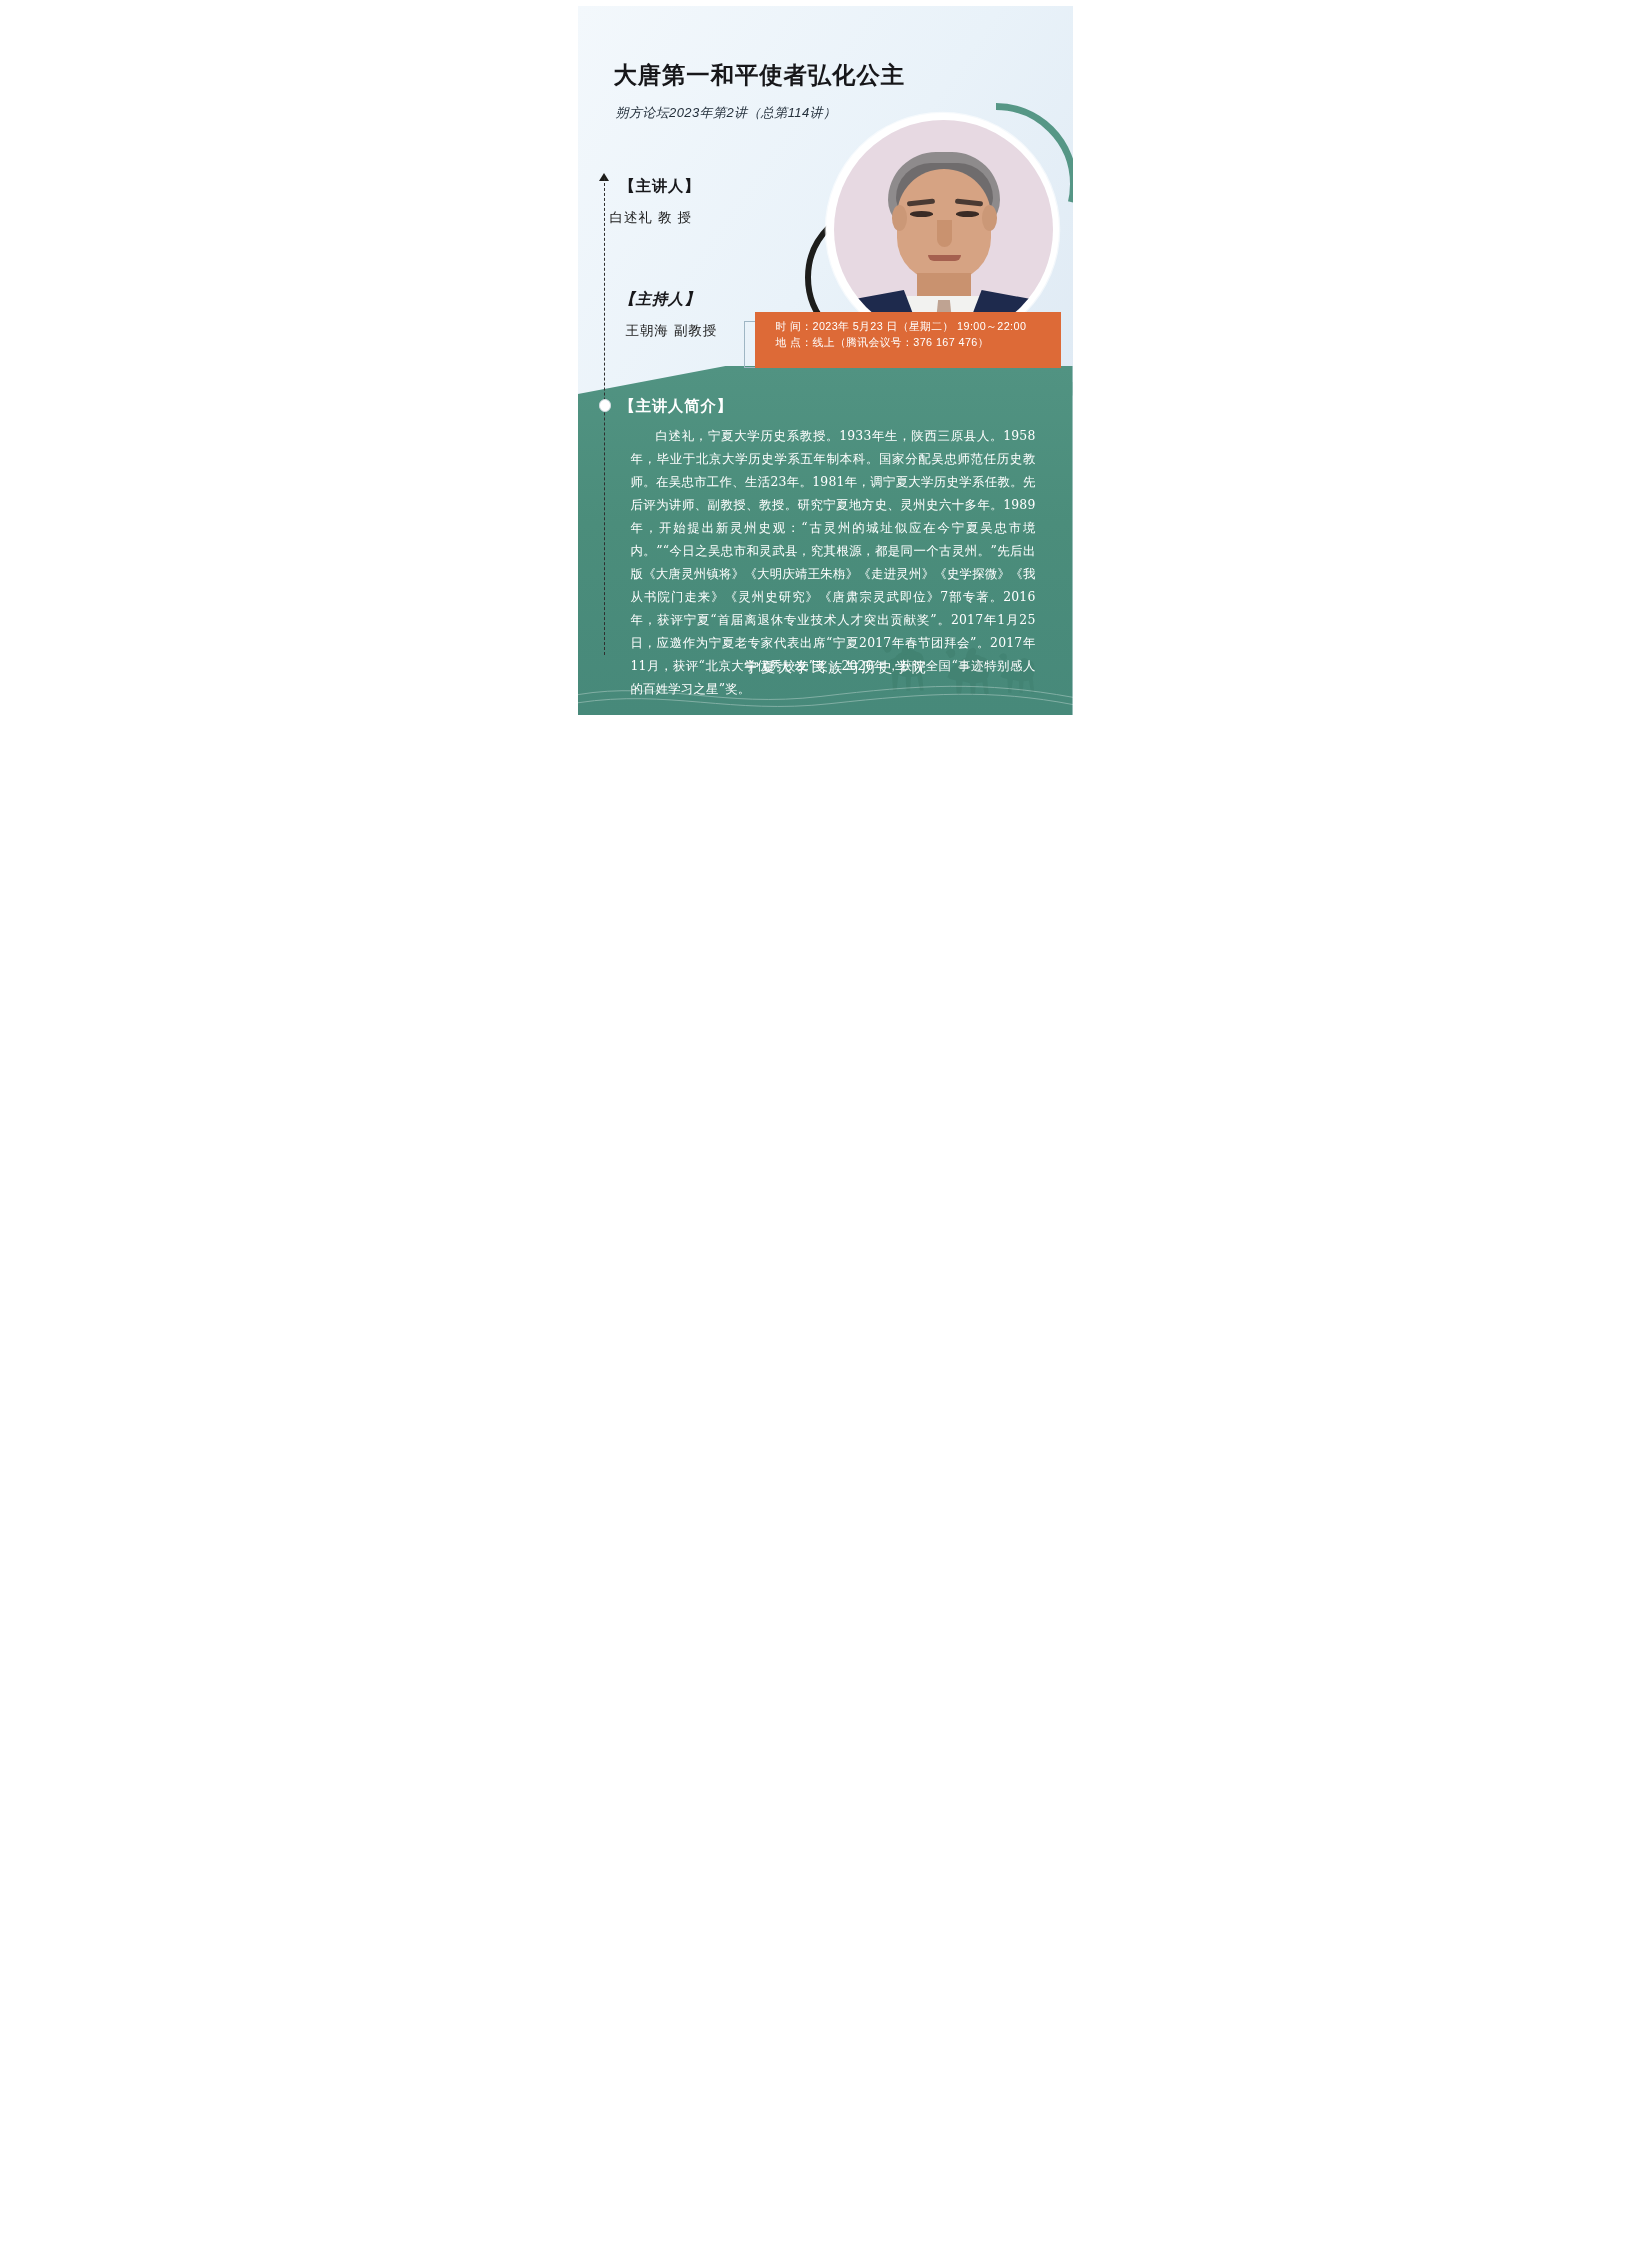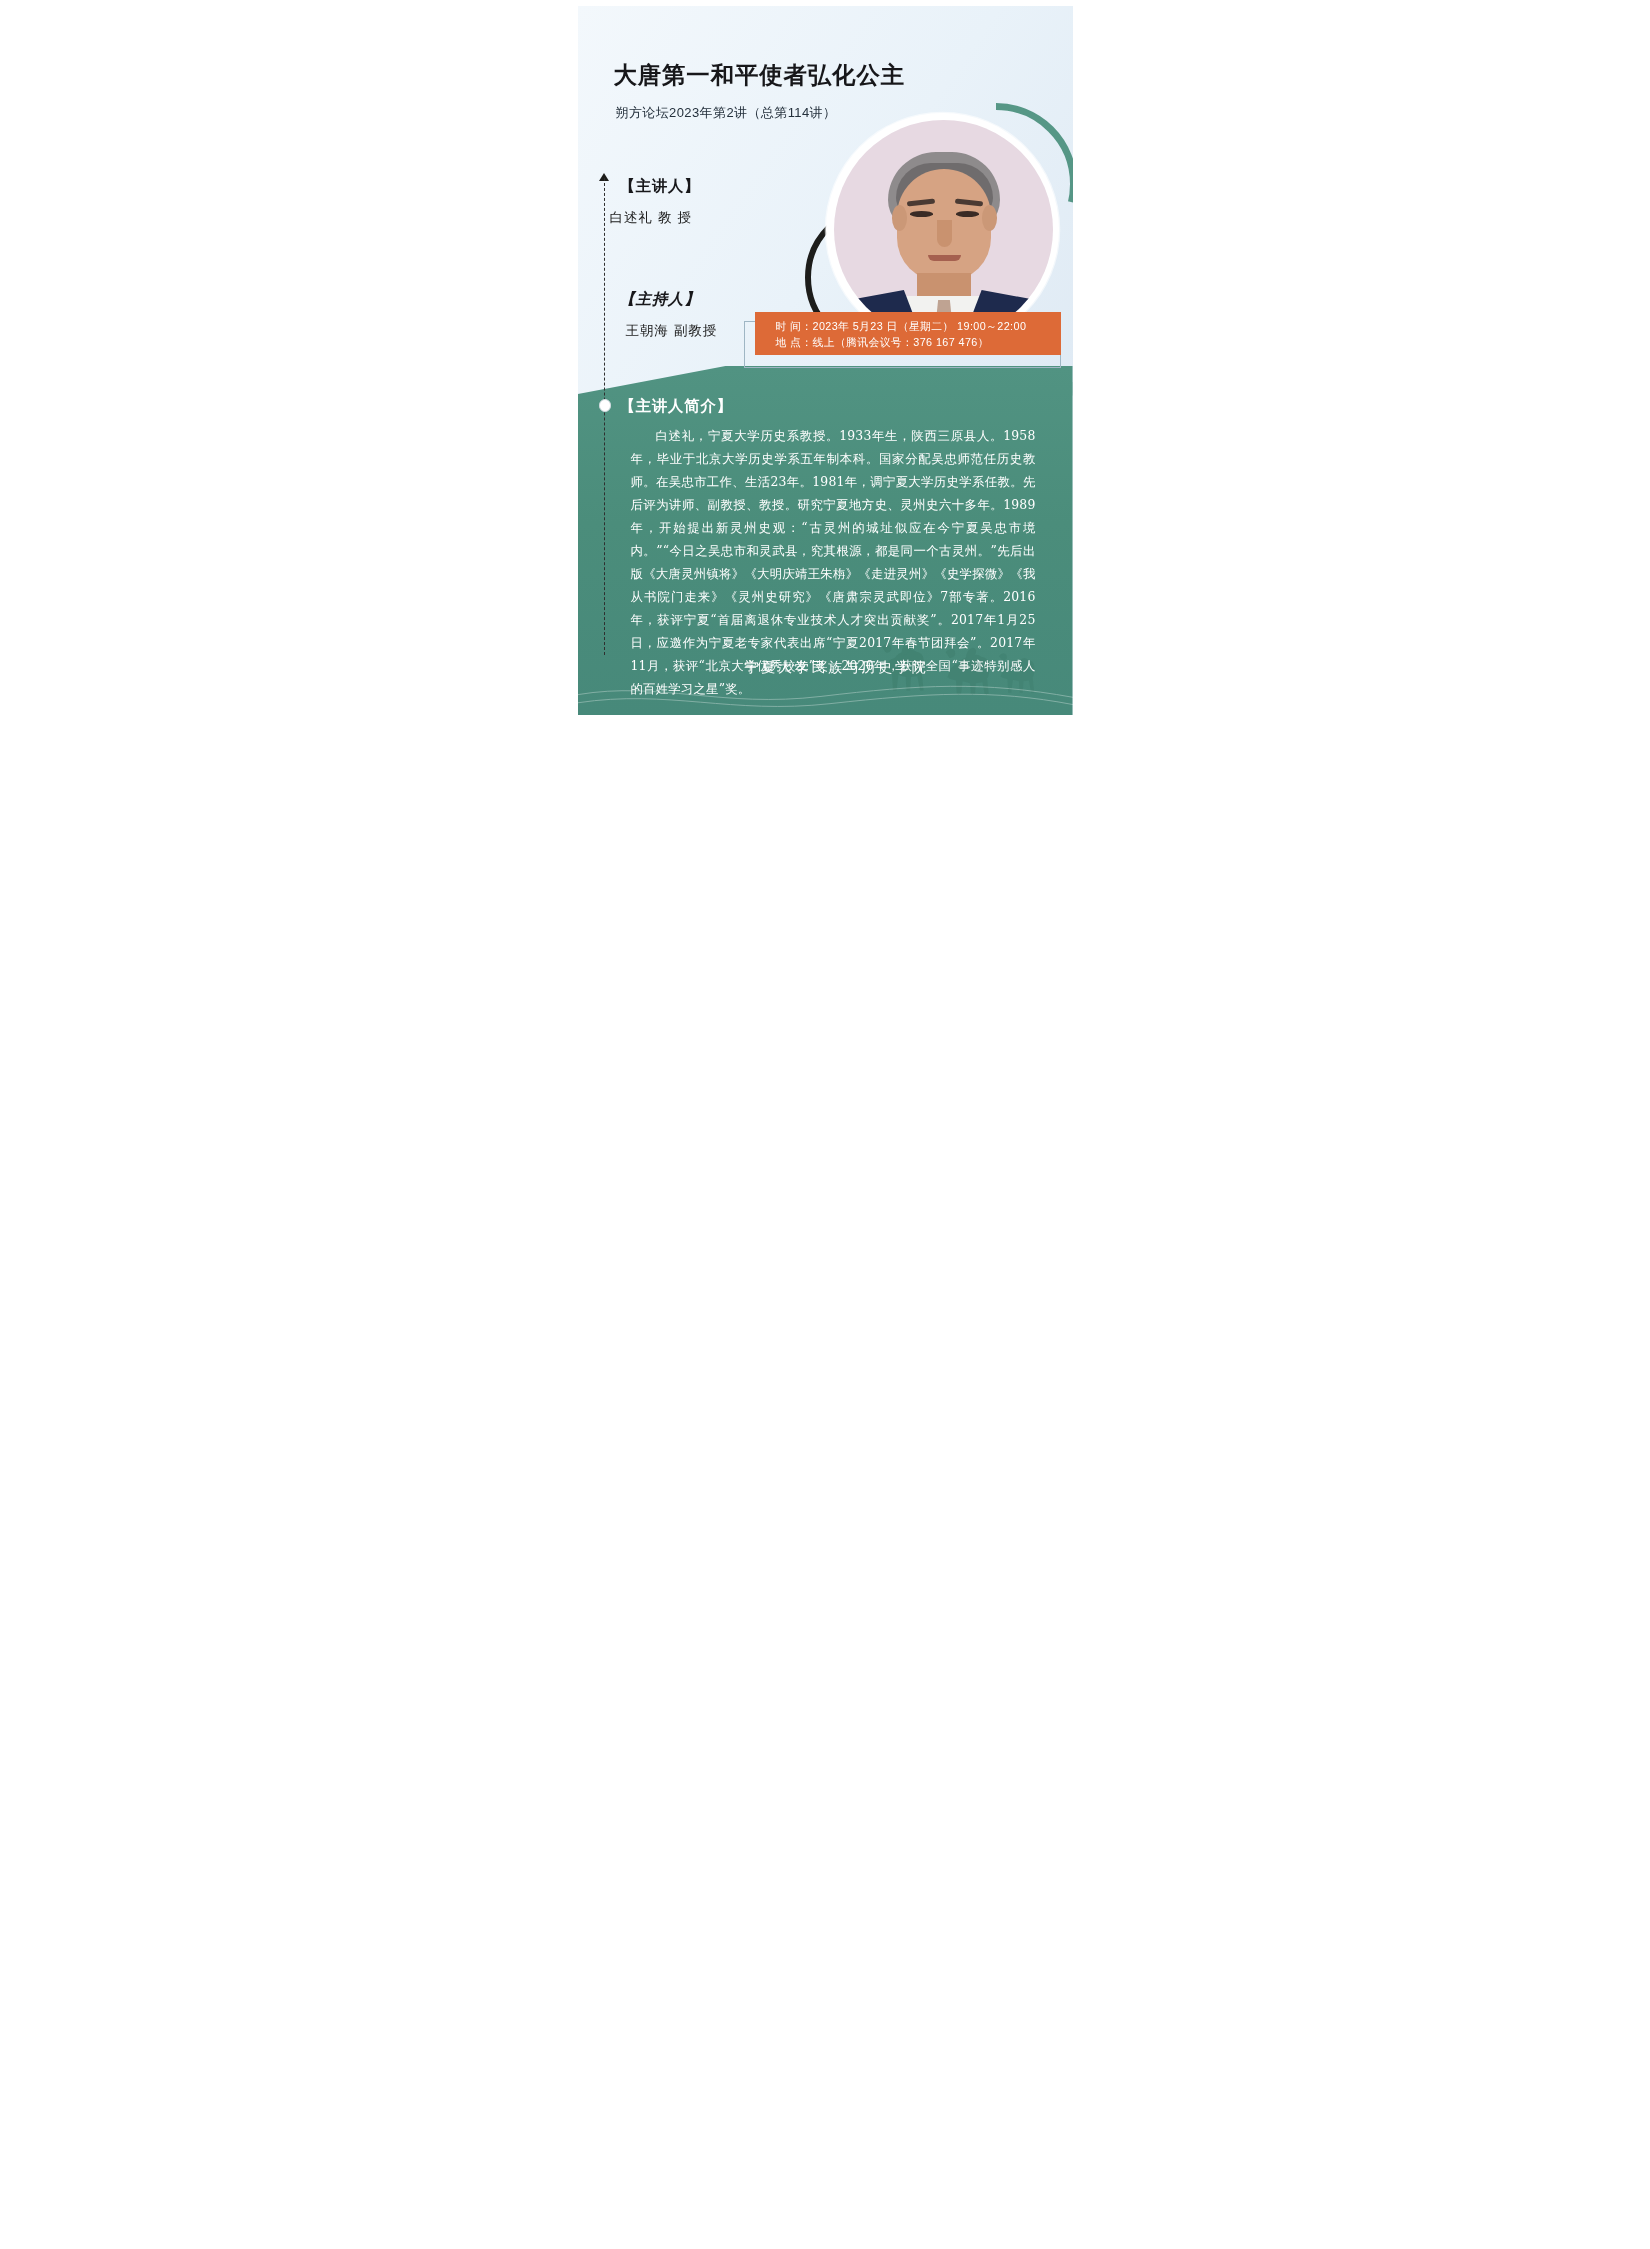--- a/index.html
+++ b/index.html
@@ -191,20 +191,21 @@
     letter-spacing: 0.9px;
     color: #17171a;
   }
   .subtitle {
     position: absolute;
     left: 38px;
     top: 98px;
     font-size: 13px;
     color: #24303c;
     letter-spacing: 0.4px;
+    font-style: italic;
   }
   
   .timeline {
     position: absolute;
     left: 26px;
     top: 172px;
     width: 0.9px;
     height: 477px;
     border-left: 1.3px dashed #2f2f2f;
   }
@@ -254,21 +255,21 @@
     width: 317px;
     height: 47px;
     border: 0.9px solid #9fb6c4;
     box-sizing: border-box;
   }
   .info-bar {
     position: absolute;
     left: 177px;
     top: 306px;
     width: 306px;
-    height: 43px;
+    height: 56px;
     background: #dd6a37;
     color: #ffffff;
     padding: 6.3px 0 0 0;
     box-sizing: border-box;
   }
   .info-line {
     font-size: 10.8px;
     letter-spacing: 0.4px;
     line-height: 16px;
     padding-left: 21px;

